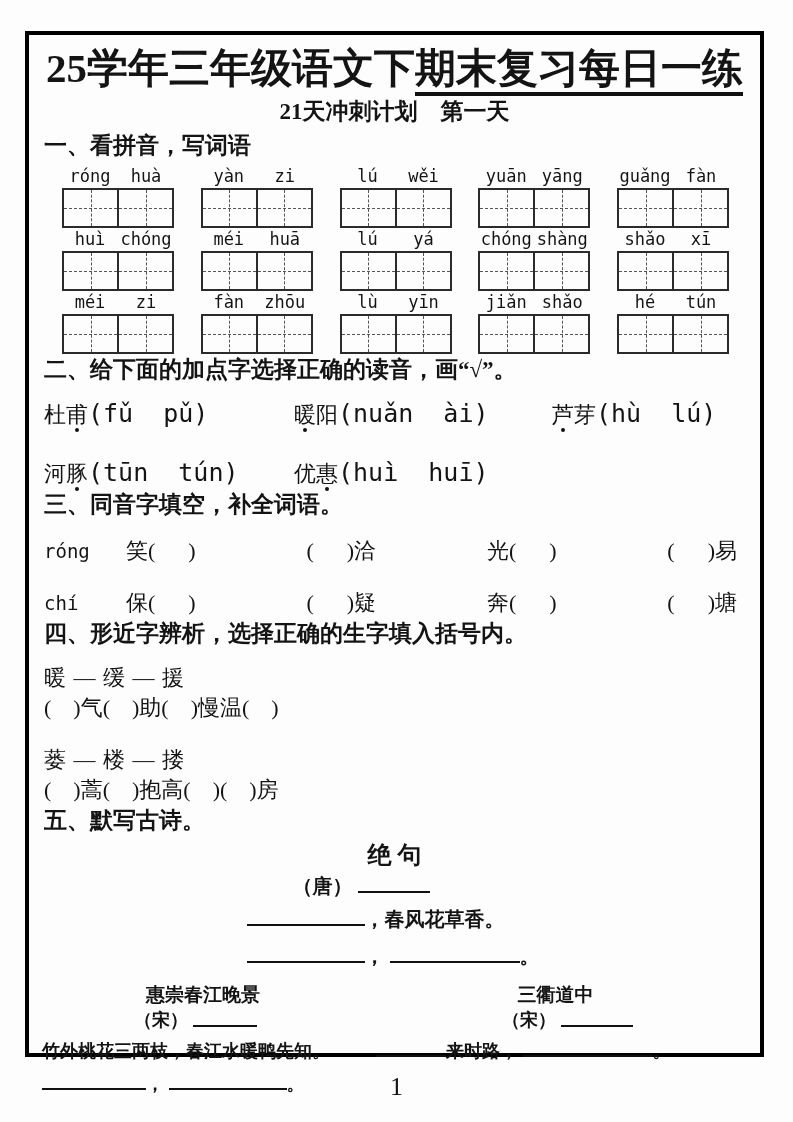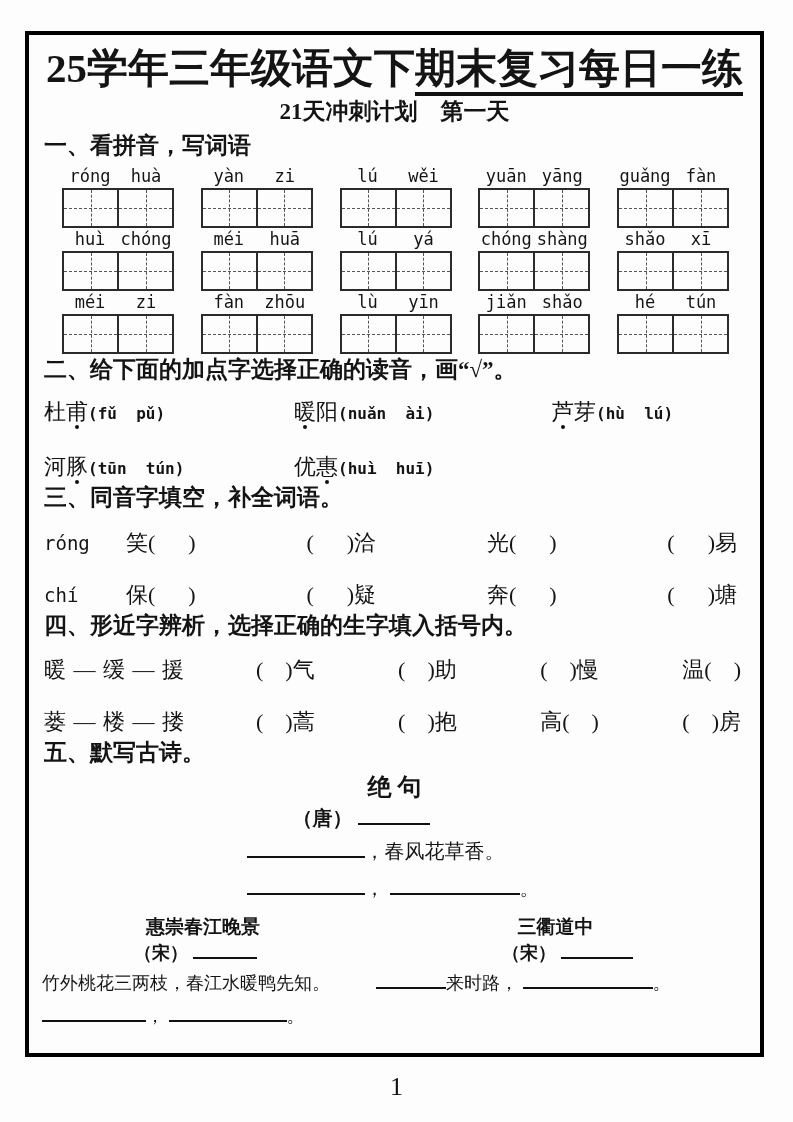--- a/index.html
+++ b/index.html
@@ -67,45 +67,45 @@
   }
   .s2row.second{margin-top:26px;}
   .hz{position:relative;}
   .dot::after{
     content:"";position:absolute;left:50%;bottom:-5px;
     width:4px;height:4px;border-radius:50%;background:#111;
     transform:translateX(-50%);
   }
   .opts{
     font-family:"DejaVu Sans Mono",monospace;
-    font-size:16px;white-space:pre;font-weight:bold;
+    font-size:25px;white-space:pre;
   }
   
   .s3row{display:flex;font-size:22px;margin:16px 0 0 2px;align-items:baseline;}
   .s3row.second{margin-top:22px;}
   .s3label{
     width:82px;font-family:"DejaVu Sans Mono",monospace;font-size:19px;
   }
   .s3items{flex:1;display:flex;justify-content:space-between;padding-right:10px;}
   .fillitem{white-space:pre;}
   
-  .s4row{display:flex;font-size:22px;margin:14px 0 0 2px;align-items:baseline;}
+  .s4row{display:flex;font-size:22px;margin:14px 8px 0 2px;align-items:baseline;flex-direction:column;}
   .s4row.second{margin-top:22px;justify-content:space-between;}
   .s4chars{width:212px;letter-spacing:1px;}
   .s4items{flex:1;display:flex;justify-content:space-between;padding-right:6px;}
   
   .bl{
     display:inline-block;height:0.95em;
     border-bottom:2px solid #111;vertical-align:baseline;
   }
   .poem1{width:380px;margin:2px auto 0 auto;font-size:20px;}
   .poem-title{text-align:center;font-weight:bold;font-size:24px;line-height:1.3;}
   .poem-dyn{font-weight:bold;line-height:1.5;}
   .poem1 .poem-dyn{margin-left:88px;}
-  .poem-line{line-height:1.85;white-space:nowrap;}
+  .poem-line{line-height:1.85;white-space:nowrap;font-weight:bold;}
   .poem1 .poem-line{margin-left:42px;}
   .poemcols{display:flex;margin-top:8px;}
   .pcol-left{width:322px;font-size:18px;}
   .pcol-right{flex:1;font-size:18px;}
   .pcol-left .poem-title,.pcol-right .poem-title{font-size:19px;}
   .pcol-left .poem-dyn{margin-left:92px;}
   .pcol-right .poem-dyn{margin-left:138px;}
   .pcol-right .poem-line{margin-left:12px;}
   .pagenum{
     position:absolute;left:0;right:0;top:1072px;

